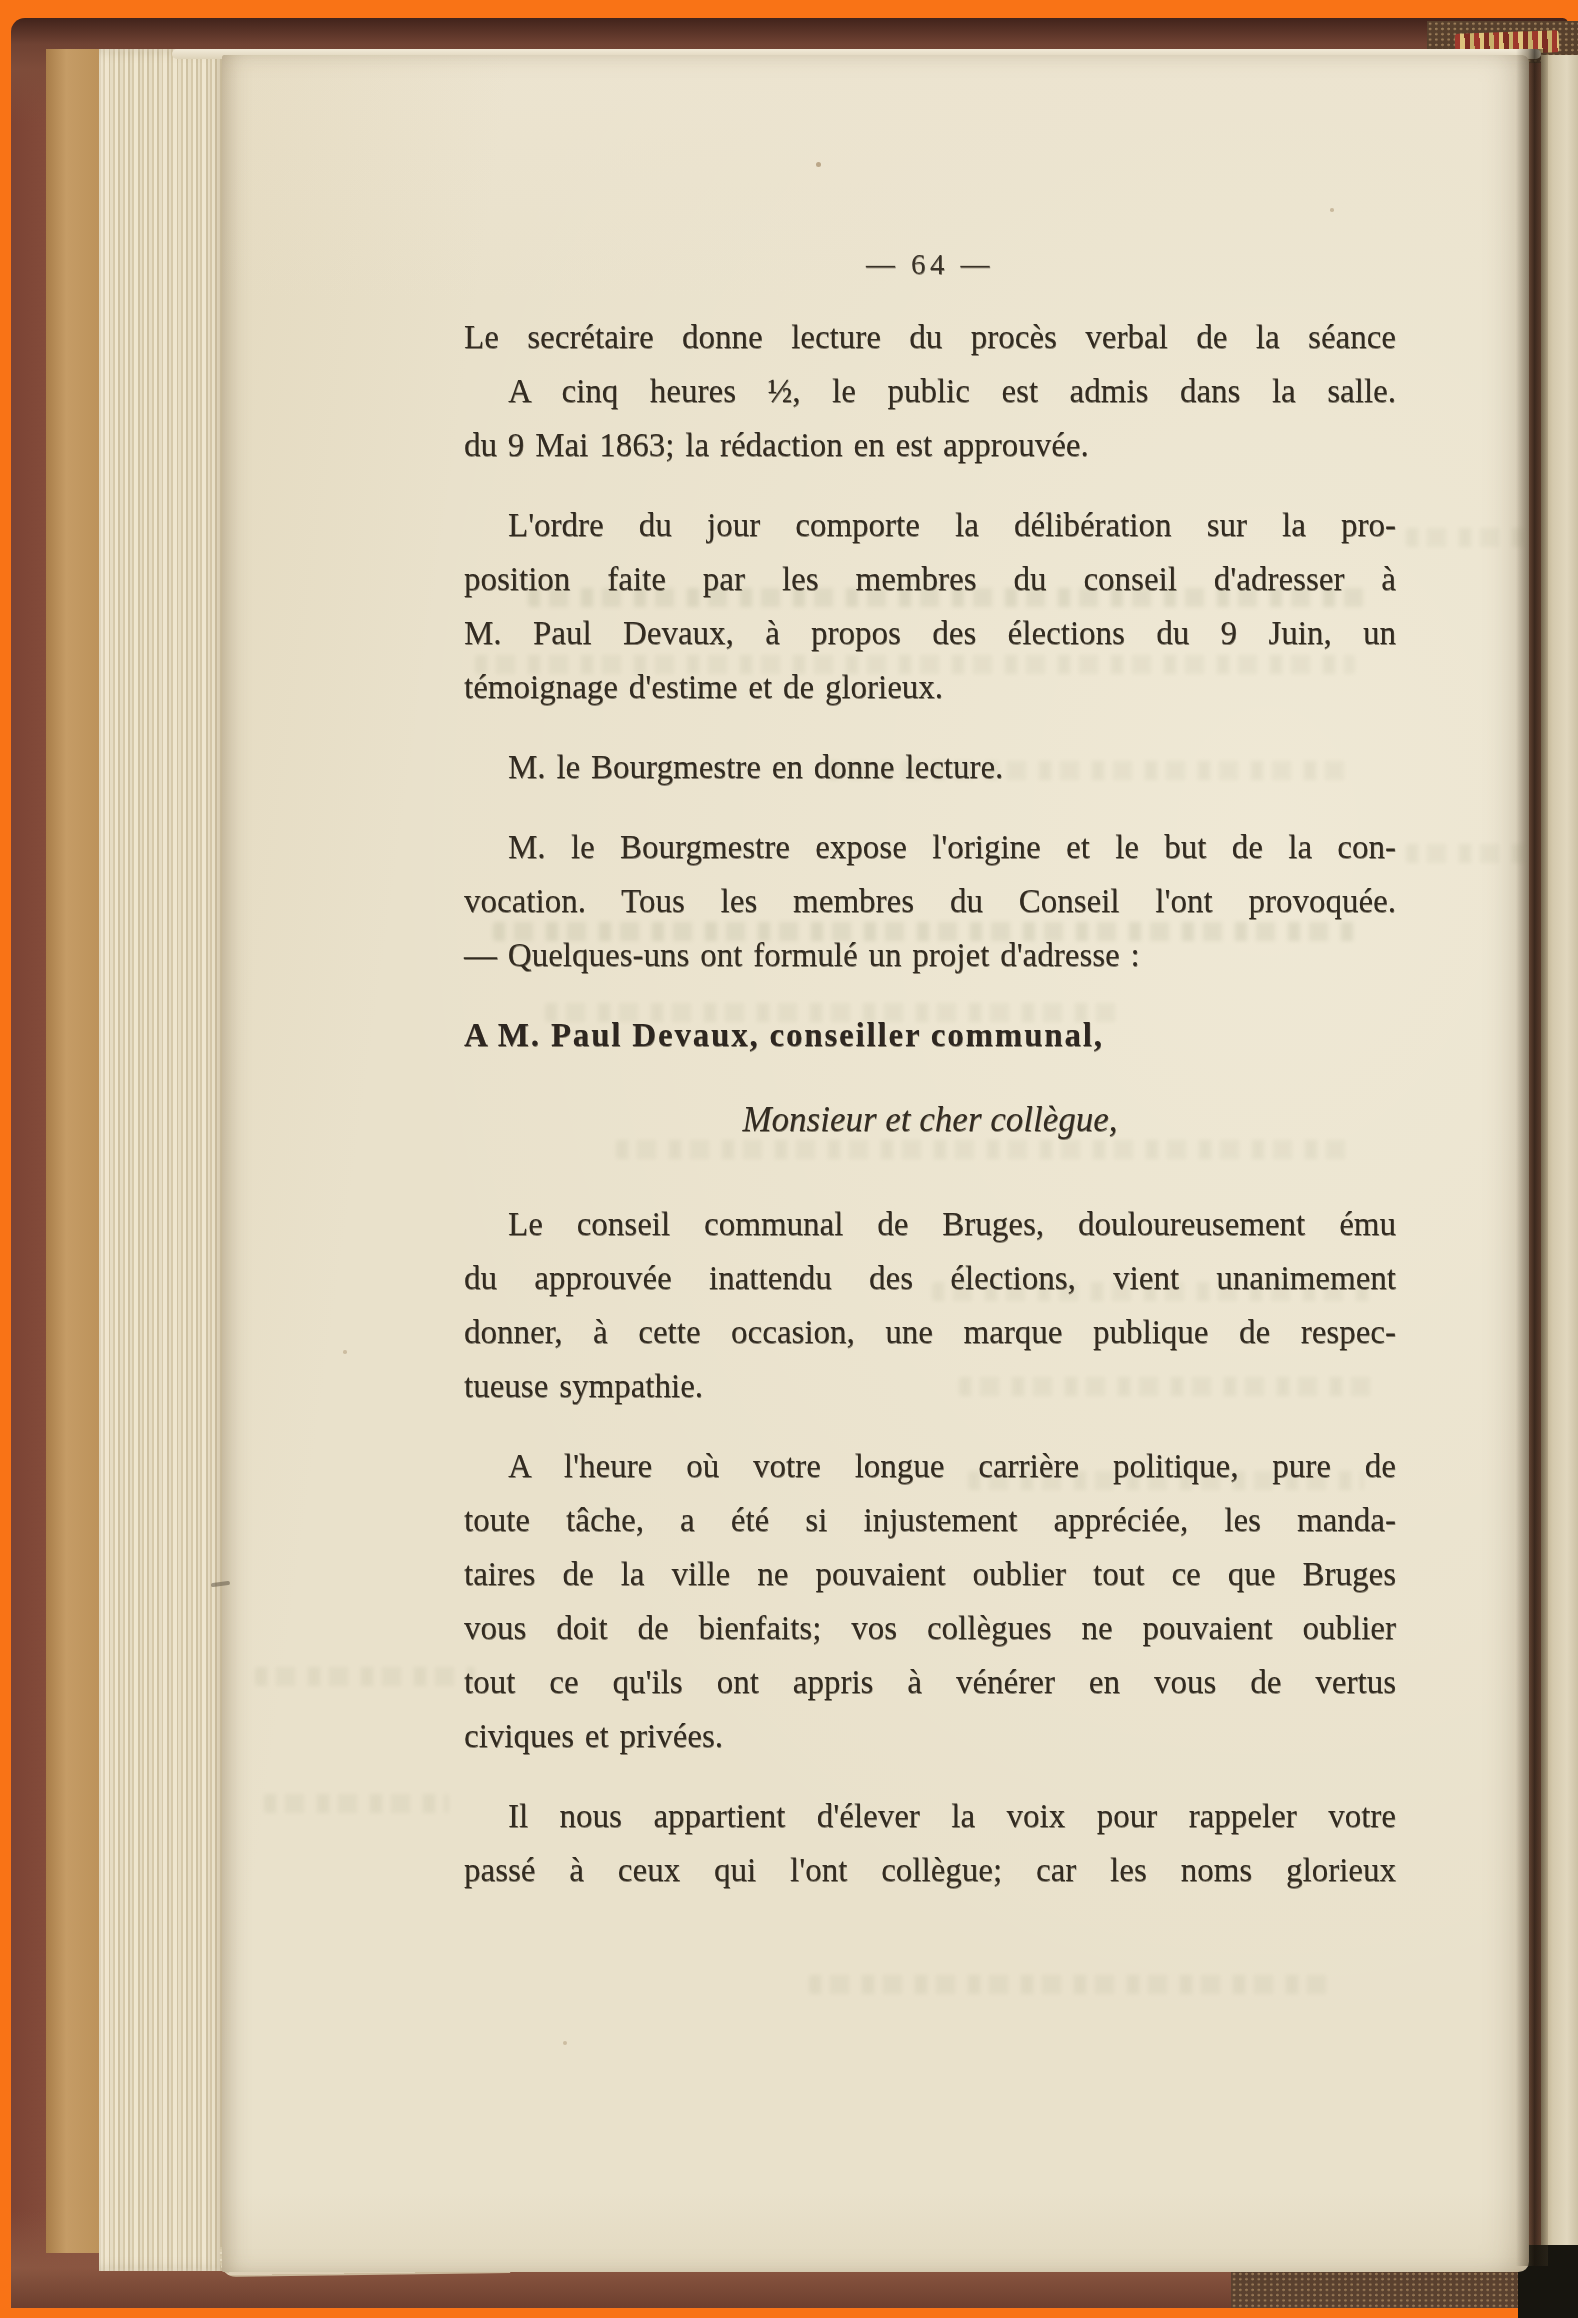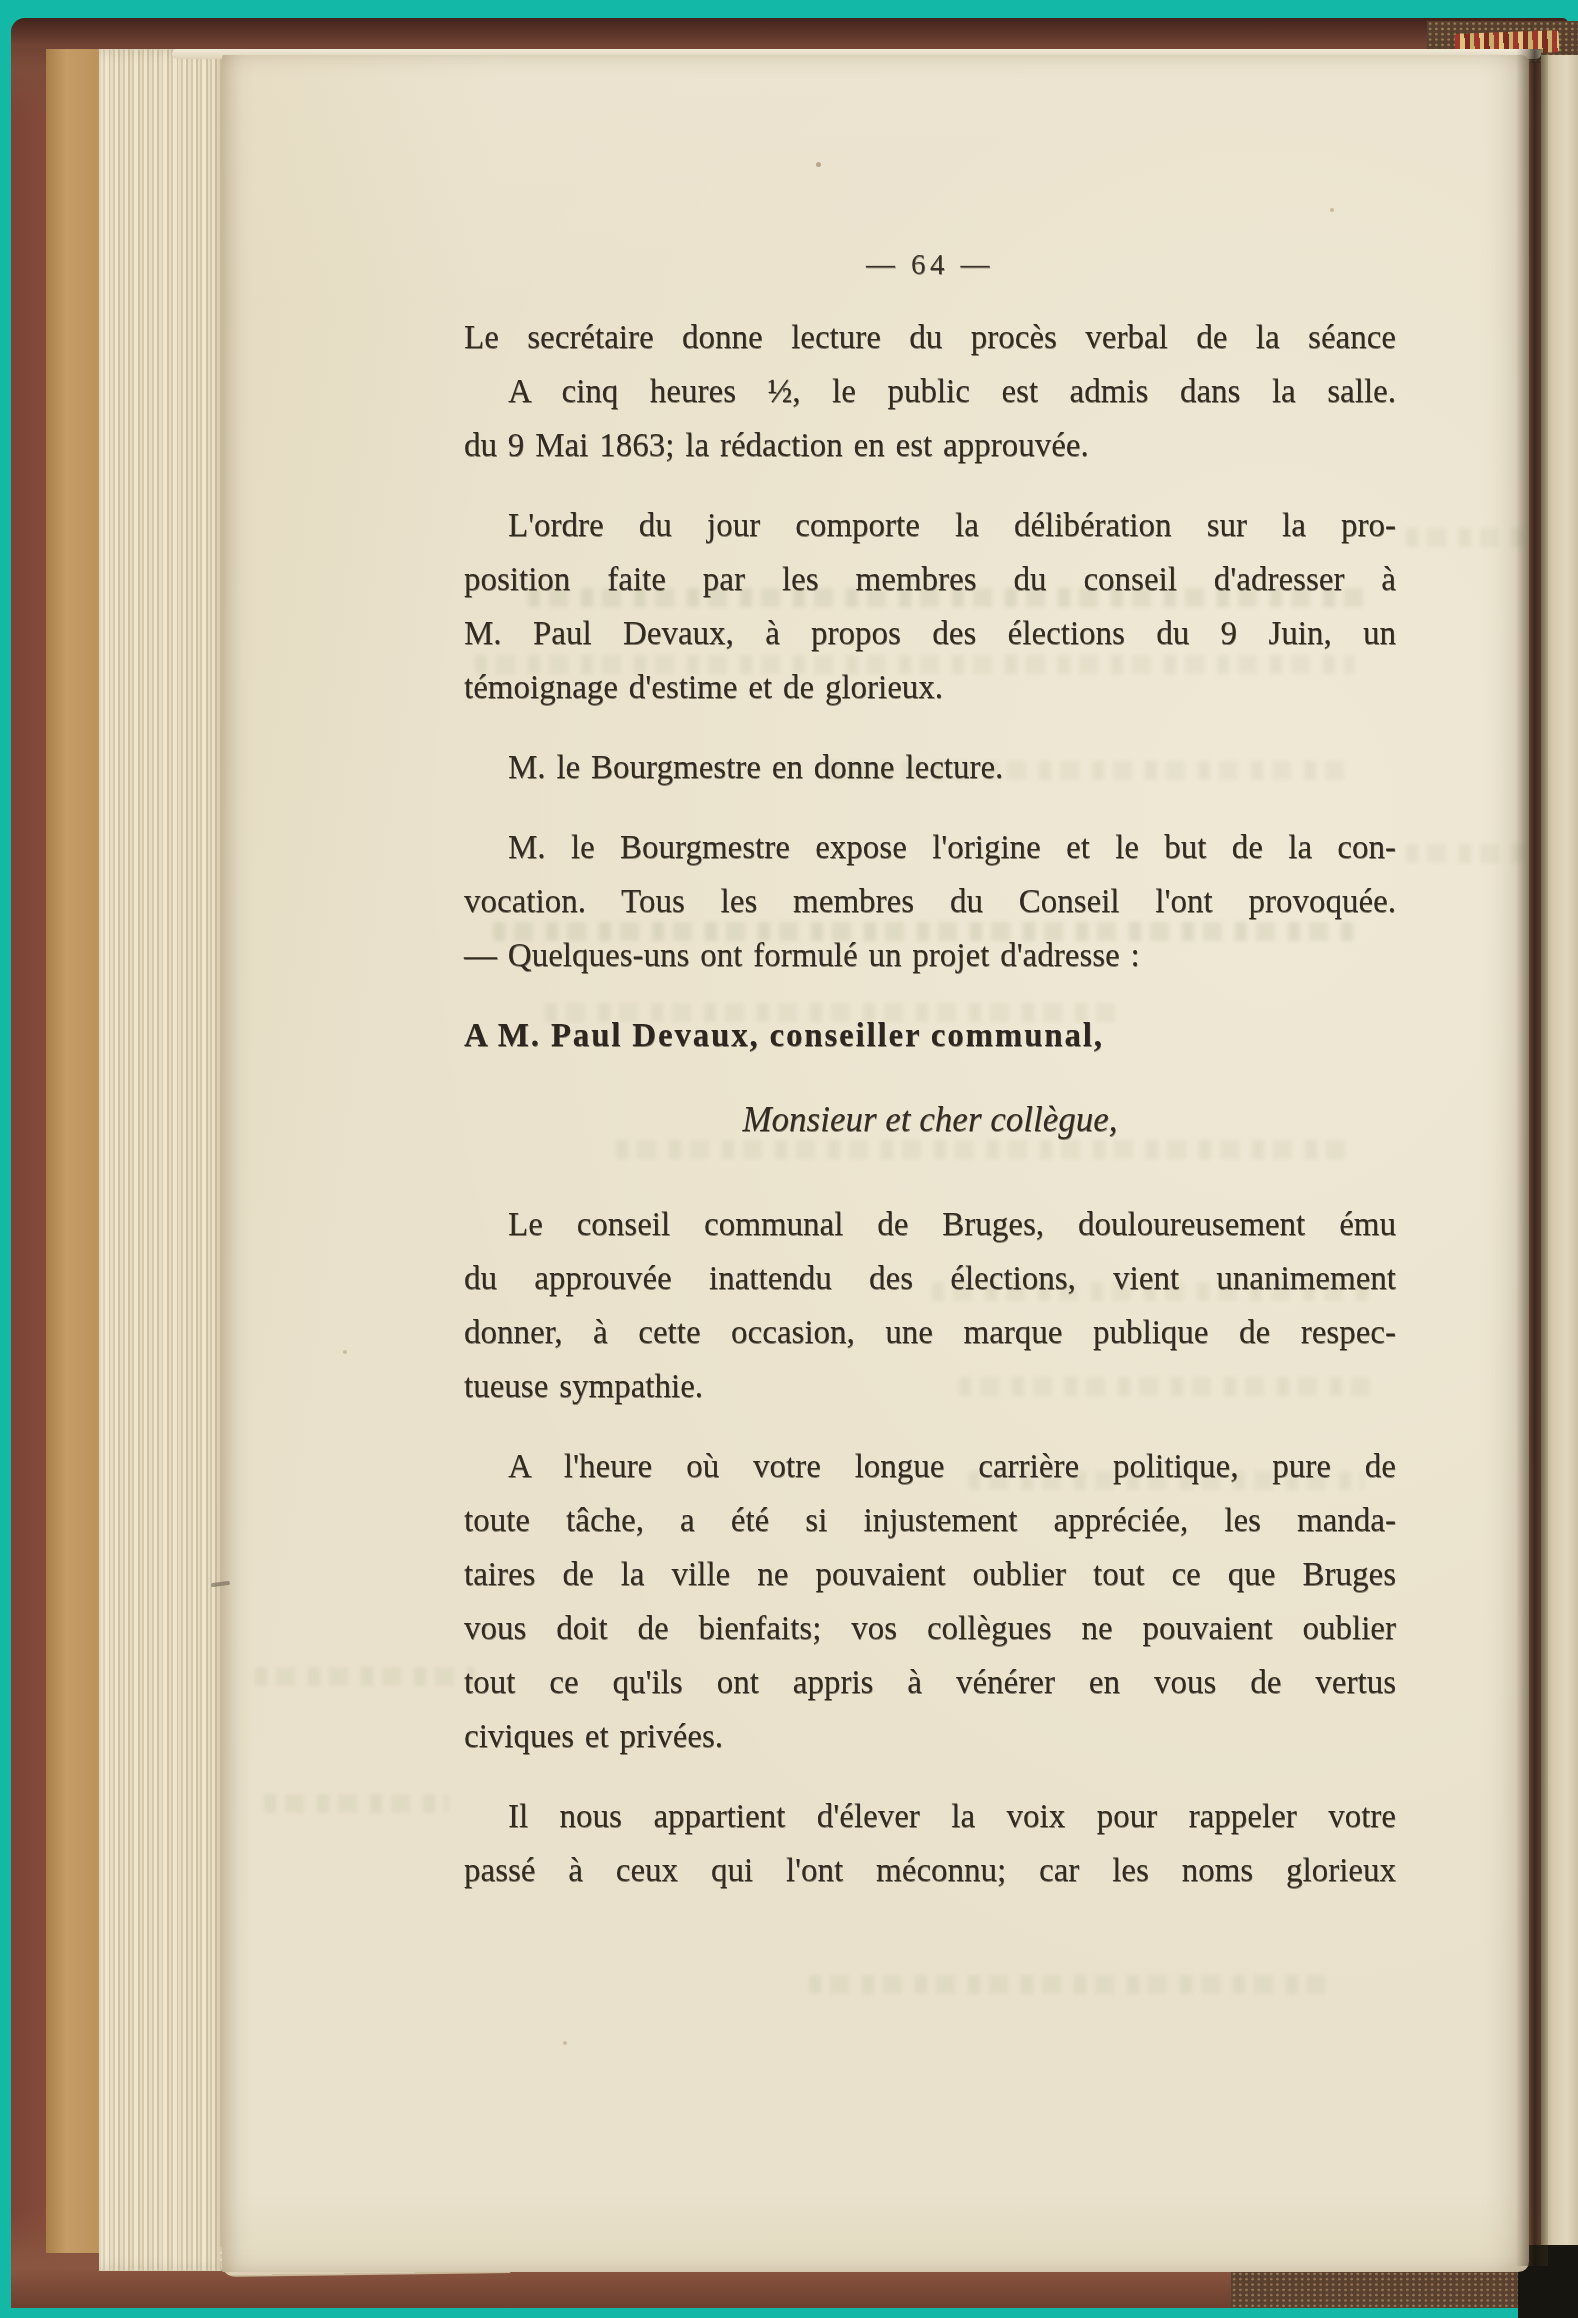--- a/index.html
+++ b/index.html
@@ -1,18 +1,18 @@
 <!DOCTYPE html>
 <html style="font-size:14px"><head>
 <meta charset="utf-8">
 <style>
   html,body{margin:0;padding:0;background:#141310;}
   .canvas{
     position:relative;width:1578px;height:2319px;overflow:hidden;
-    background:#14b8a6;
+    background:#f97316;
     font-family:"Liberation Serif","DejaVu Serif",serif;
   }
   
   .cover{
     position:absolute;left:10.6px;top:17.6px;width:1557px;height:2290px;
     border-radius:14px 5.3px 0 0;
     background-color:#84523f;
     background-image:
       linear-gradient(180deg,#41231b 0px,#6f4233 26px,#7e4c3a 51px,rgba(0,0,0,0) 106px),
       linear-gradient(0deg,#6d3f2e 0px,#8a5641 40px,rgba(0,0,0,0) 97px),
@@ -183,17 +183,17 @@
       <div class="para">
         <div class="tline just indent">A l'heure où votre longue carrière politique, pure de</div>
         <div class="tline just">toute tâche, a été si injustement appréciée, les manda-</div>
         <div class="tline just">taires de la ville ne pouvaient oublier tout ce que Bruges</div>
         <div class="tline just">vous doit de bienfaits; vos collègues ne pouvaient oublier</div>
         <div class="tline just">tout ce qu'ils ont appris à vénérer en vous de vertus</div>
         <div class="tline last">civiques et privées.</div>
       </div>
       <div class="para">
         <div class="tline just indent">Il nous appartient d'élever la voix pour rappeler votre</div>
-        <div class="tline just">passé à ceux qui l'ont méconnu; car les noms glorieux</div>
+        <div class="tline just">passé à ceux qui l'ont collègue; car les noms glorieux</div>
       </div>
     </div>
 </div>
 
 
 </body></html>

